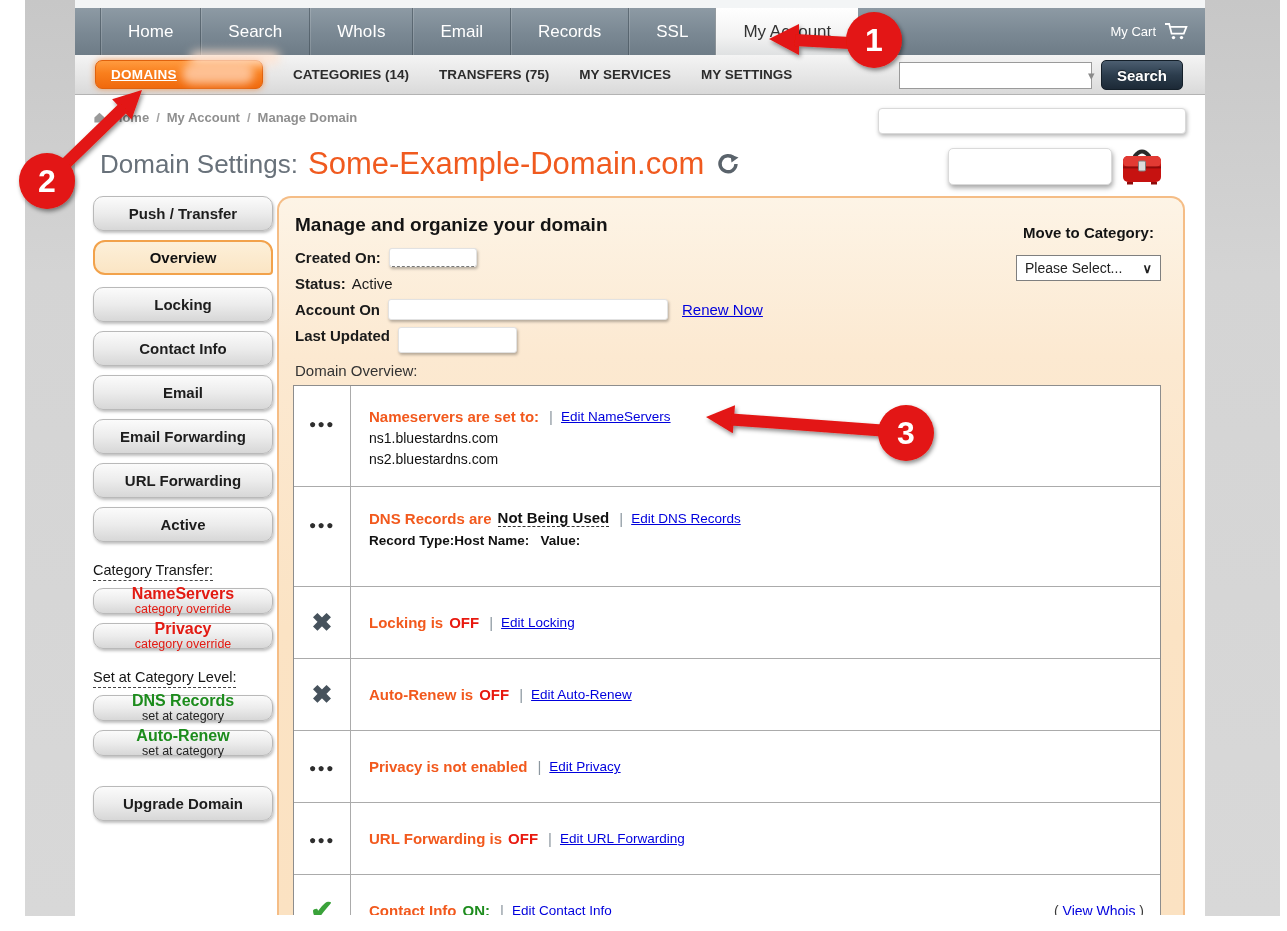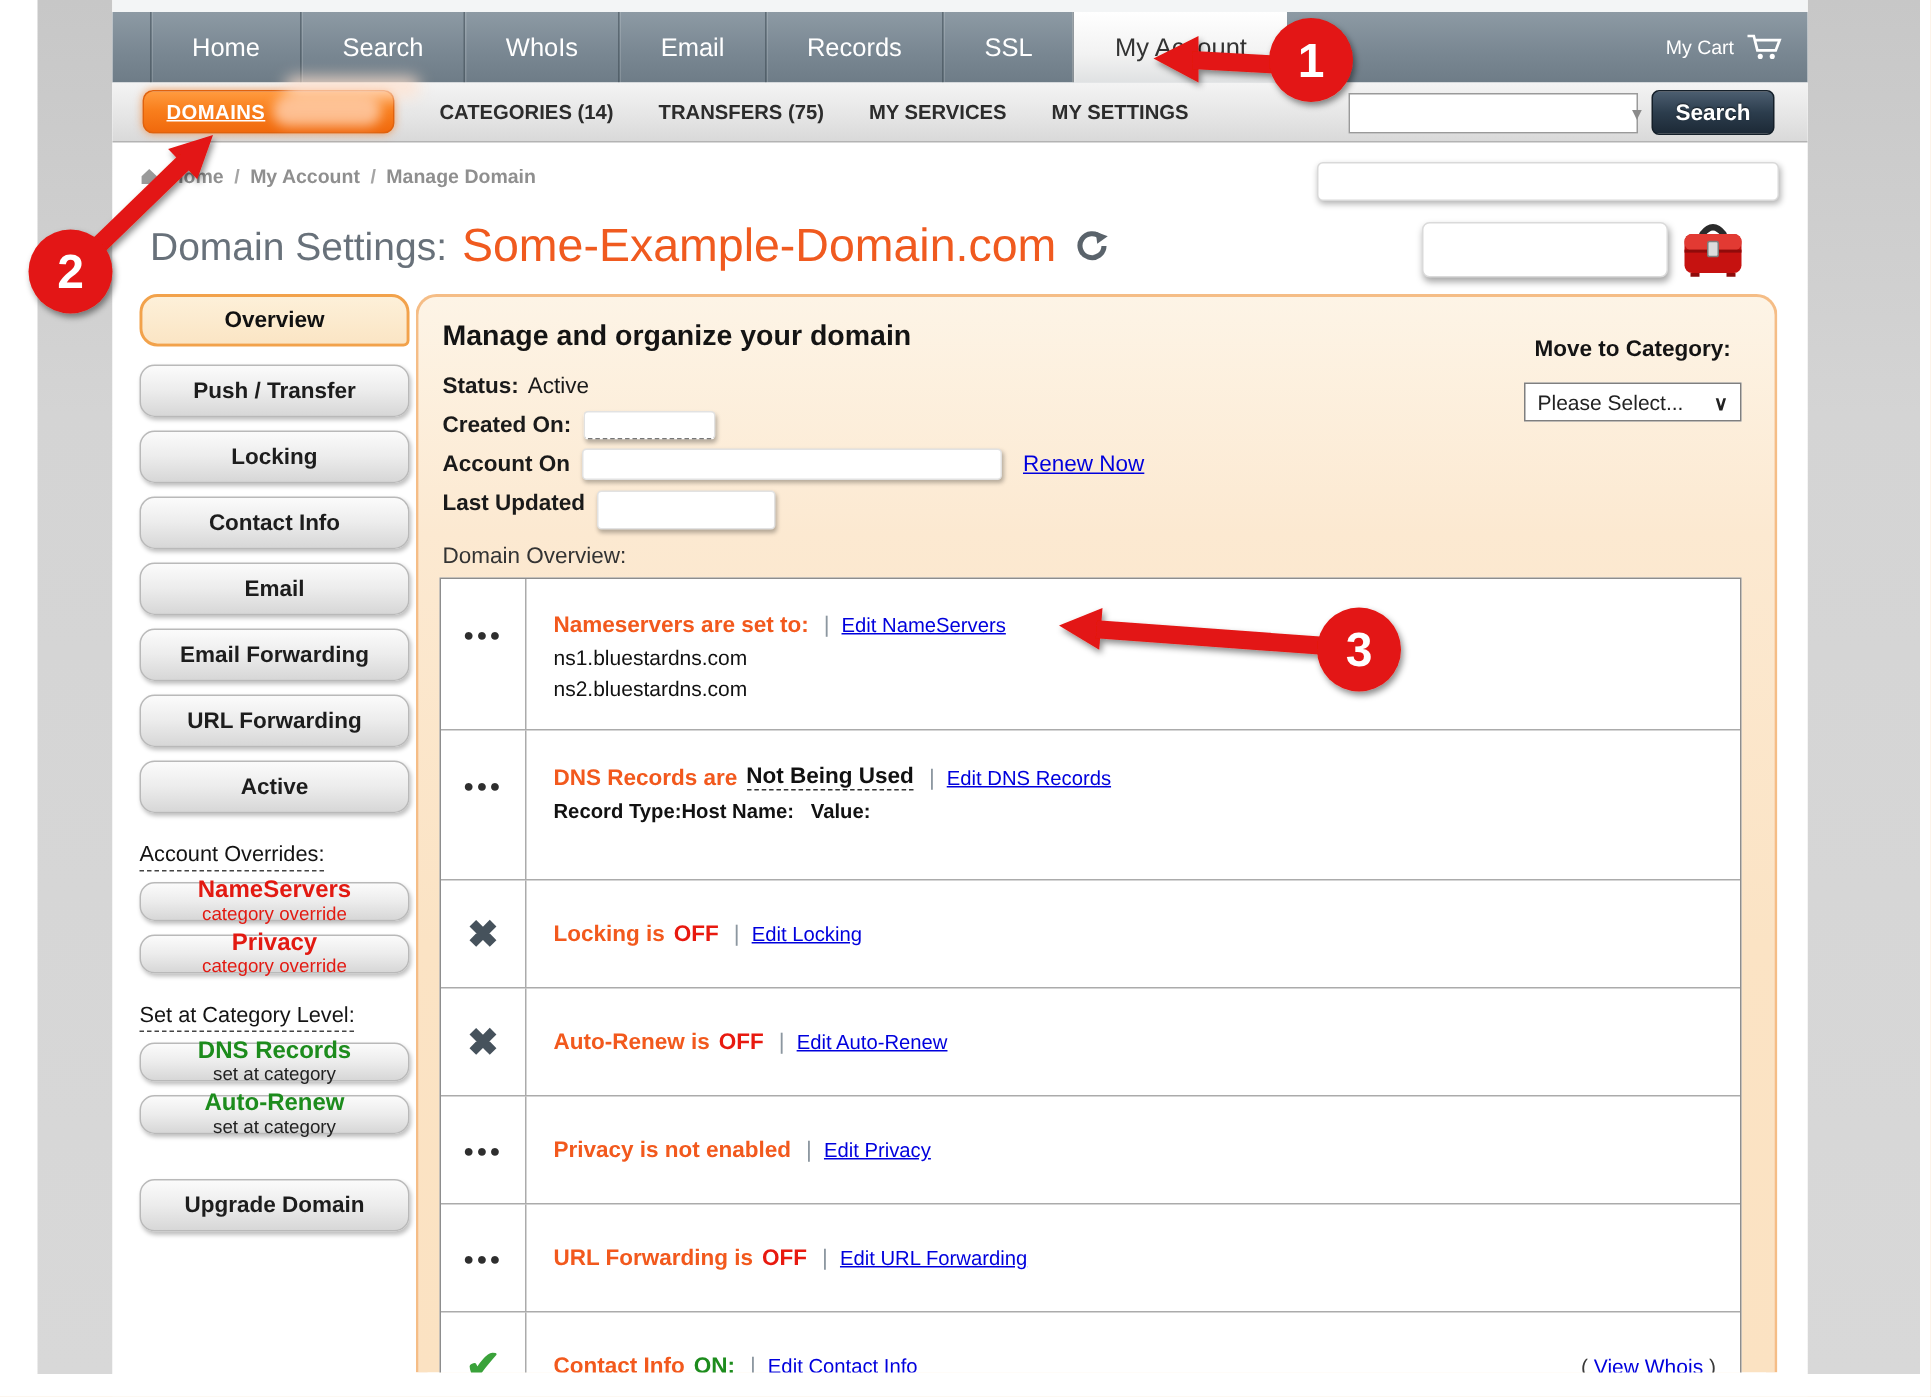--- a/index.html
+++ b/index.html
@@ -211,30 +211,30 @@
       <rect x="3" y="12" width="38" height="11" rx="5" fill="#e23a33"></rect>
       <rect x="3" y="22.4" width="38" height="2" fill="#8f0b0a"></rect>
       <rect x="18.5" y="17" width="7" height="10" rx="1.2" fill="#dcdcdc" stroke="#7c7c7c" stroke-width="1"></rect>
       <rect x="7" y="38" width="6" height="2.5" fill="#8f0b0a"></rect>
       <rect x="31" y="38" width="6" height="2.5" fill="#8f0b0a"></rect>
     </svg>
 
     <div class="content">
 
       <div class="sidebar">
+        <div class="sbtn">Push / Transfer</div>
         <div class="sbtn active">Overview</div>
-        <div class="sbtn">Push / Transfer</div>
         <div class="sbtn">Locking</div>
         <div class="sbtn">Contact Info</div>
         <div class="sbtn">Email</div>
         <div class="sbtn">Email Forwarding</div>
         <div class="sbtn">URL Forwarding</div>
         <div class="sbtn">Active</div>
 
-        <div class="sb-head"><span>Account Overrides:</span></div>
+        <div class="sb-head"><span>Category Transfer:</span></div>
         <div class="sbtn two">
           <span class="t red">NameServers</span>
           <span class="s red">category override</span>
         </div>
         <div class="sbtn two">
           <span class="t red">Privacy</span>
           <span class="s red">category override</span>
         </div>
 
         <div class="sb-head"><span>Set at Category Level:</span></div>
@@ -248,26 +248,26 @@
         </div>
 
         <div class="gap-upgrade"></div>
         <div class="sbtn">Upgrade Domain</div>
       </div>
 
       <div class="panel">
         <div class="p-heading">Manage and organize your domain</div>
 
         <div class="pline">
+          <span class="lbl">Created On:</span>
+          <span class="rbox created"></span>
+        </div>
+        <div class="pline">
           <span class="lbl">Status:</span>
           <span class="val">Active</span>
-        </div>
-        <div class="pline">
-          <span class="lbl">Created On:</span>
-          <span class="rbox created"></span>
         </div>
         <div class="pline">
           <span class="lbl">Account On</span>
           <span class="rbox expires"></span>
           <a class="renew">Renew Now</a>
         </div>
         <div class="pline">
           <span class="lbl">Last Updated</span>
           <span class="rbox updated"></span>
         </div>

